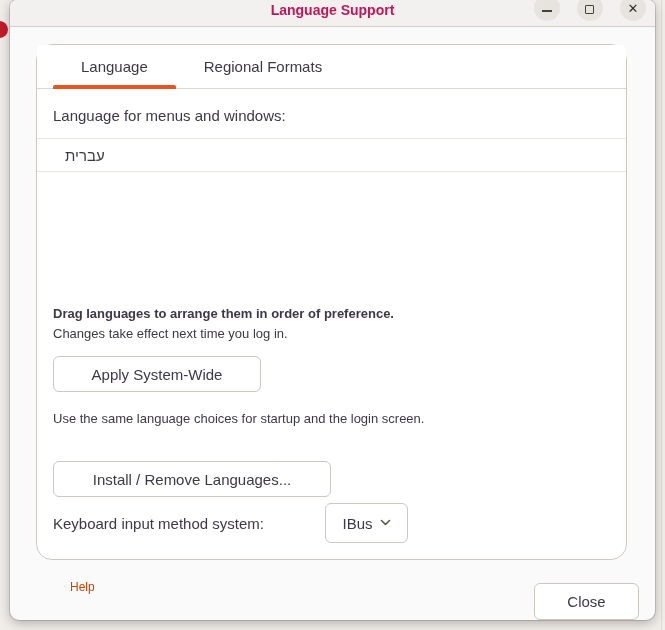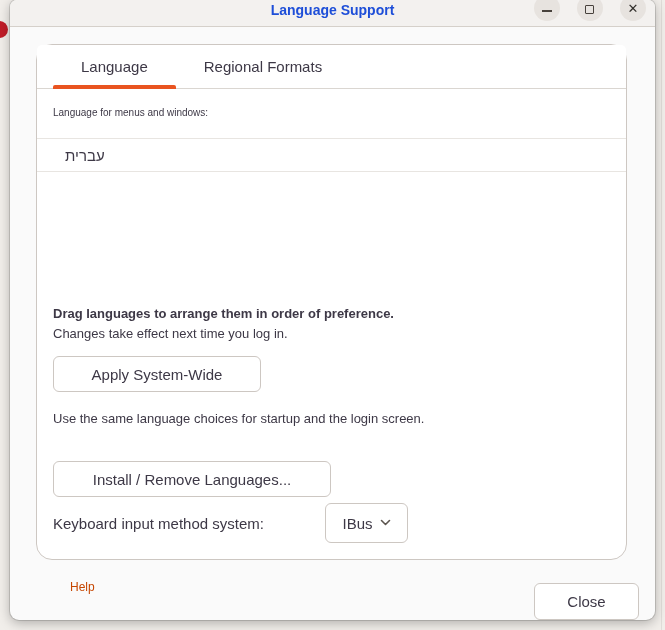--- a/index.html
+++ b/index.html
@@ -18,21 +18,21 @@
     position:absolute; left:10px; top:0; width:645px; height:620px;
     background:#fafafa; border-radius:7px 7px 9px 9px; overflow:hidden;
     box-shadow:0 3px 12px rgba(0,0,0,0.28), 0 0 0 1px rgba(0,0,0,0.13);
   }
   .titlebar {
     position:absolute; left:0; top:0; right:0; height:27px;
     background:#f3f1ef; border-bottom:1px solid #d5d0ca;
   }
   .window-title {
     position:absolute; left:0; width:100%; top:2px; text-align:center;
-    font-size:14px; font-weight:bold; color:#1d4ed8;
+    font-size:14px; font-weight:bold; color:#be185d;
   }
   .win-btn {
     position:absolute; top:-5px; width:26px; height:26px; border-radius:50%;
     background:#e7e3df; display:flex; align-items:center; justify-content:center;
   }
   .win-btn.close { right:9px; font-size:13px; color:#33302c; }
   .win-btn.max { right:52px; }
   .win-btn.min { right:95px; }
   .min-line { position:absolute; left:8px; top:15px; width:10px; height:2px; background:#47413c; }
   .max-square { position:absolute; left:8px; top:10px; width:9px; height:9px; border:1.5px solid #47413c; border-radius:1px; }
@@ -42,21 +42,21 @@
     background:#ffffff; border:1px solid #cdc7c2; border-radius:16px;
   }
   .tabs {
     position:absolute; left:0; top:0; right:0; height:44px;
     border-bottom:1px solid #dad6d1; display:flex; align-items:stretch;
     padding-left:16px; border-radius:5px 5px 0 0; background:#fff;
   }
   .tab { position:relative; display:flex; align-items:center; padding:0 28px; font-size:15px; color:#3d3846; }
   .tab .underline { position:absolute; left:0; right:0; bottom:-1px; height:4px; background:var(--accent); border-radius:2px 2px 0 0; }
 
-  .menus-label { position:absolute; left:16px; top:62px; font-size:10px; }
+  .menus-label { position:absolute; left:16px; top:62px; font-size:15px; }
   .lang-row {
     position:absolute; left:0; right:0; top:93px; height:34px;
     border-top:1px solid #e8e5e1; border-bottom:1px solid #e8e5e1;
     display:flex; align-items:center; padding-left:28px; font-size:15px;
   }
   .hint-bold { position:absolute; left:16px; top:261px; font-size:13px; font-weight:bold; }
   .hint { position:absolute; left:16px; top:281px; font-size:13px; }
   .btn {
     border:1px solid #cdc7c2; border-radius:6px; background:#fff;
     display:flex; align-items:center; justify-content:center;

